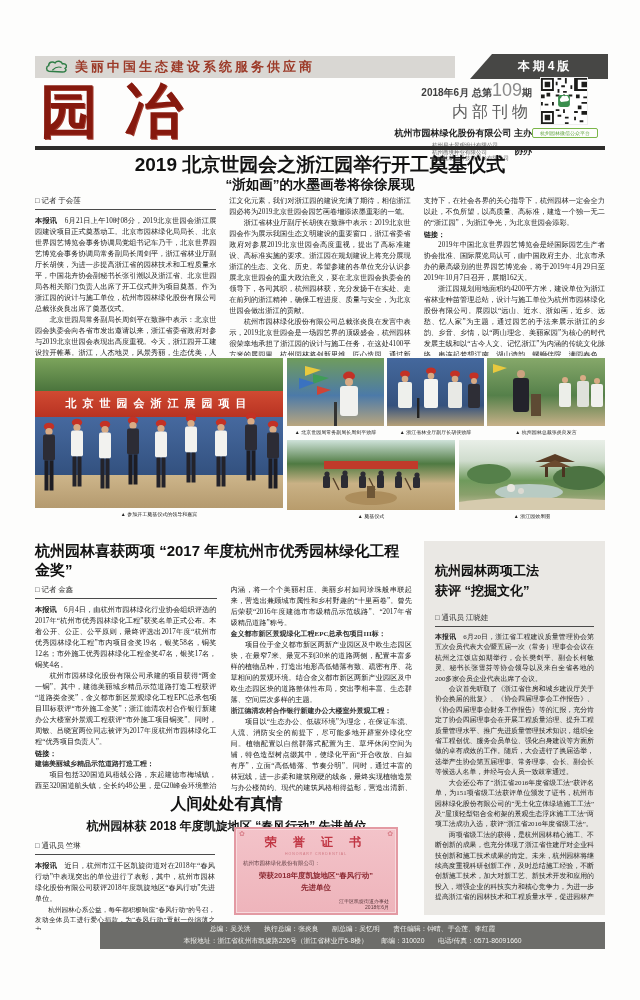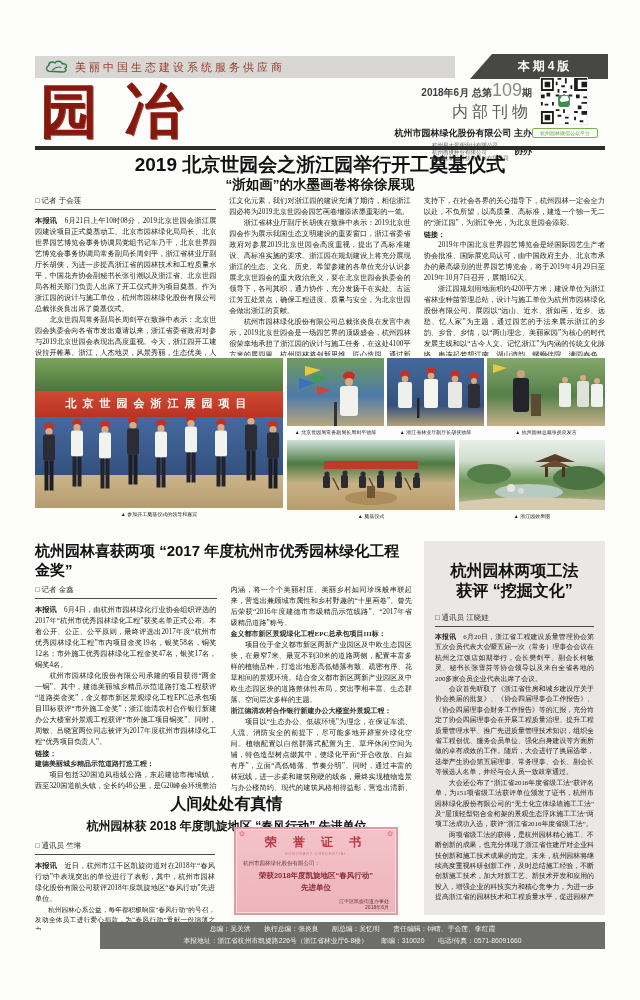--- a/index.html
+++ b/index.html
@@ -4,21 +4,21 @@
 <style>
   * { margin:0; padding:0; box-sizing:border-box; }
   html,body { background:#ffffff; }
   .page { position:relative; width:640px; height:1000px; background:#fdfdfc; overflow:hidden;
           font-family:"Liberation Serif", serif; color:#222; }
 
   
   .slogan-bar { position:absolute; left:35px; top:56px; width:420px; height:22px;
     background:#d9d7d3; display:flex; align-items:center; padding-left:10px; }
   .slogan-bar .logo { width:22px; height:17px; margin-right:8px; }
-  .slogan-text { font-family:"Liberation Sans",sans-serif; font-weight:normal; font-size:11px;
+  .slogan-text { font-family:"Liberation Sans",sans-serif; font-weight:bold; font-size:13px;
     color:#9c3a28; letter-spacing:3px; }
   .edition-flag { position:absolute; left:470px; top:54px; width:138px; height:25px;
     background:#474745; clip-path:polygon(22px 0,100% 0,100% 100%,0 100%);
     display:flex; align-items:center; justify-content:center; }
   .edition-flag span { color:#fff; font-family:"Liberation Sans",sans-serif; font-weight:bold;
     font-size:12px; letter-spacing:3px; padding-left:12px;text-align:right; }
 
   
   .paper-title { position:absolute; left:40px; top:82px; font-size:58px; line-height:58px;
     font-weight:900; color:#86190e; letter-spacing:26px; font-family:"DejaVu Serif",serif;
@@ -35,21 +35,21 @@
   .qr { position:absolute; left:540px; top:77px; width:48px; height:48px; border:1px solid #eee; }
   .qr-cap { position:absolute; left:532px; top:128px; width:66px; border:1px solid #7ab648;
     color:#60a43e; font-size:5px; text-align:center; padding:1px 0; border-radius:2px;
     font-family:"Liberation Sans",sans-serif; }
 
   .main-rule { position:absolute; left:35px; top:146px; width:570px; height:4px; background:#2e2d2b; }
 
   
   .headline { font-family:"Liberation Sans",sans-serif; font-weight:bold; color:#111; }
   .byline { font-size:7.5px; color:#333; border-bottom:1px solid #4a4a4a; padding-bottom:3px;
-    margin-bottom:5px; font-family:Liberation Sans, sans-serif; }
+    margin-bottom:5px; font-family:Liberation Serif, serif; }
   .p { font-size:7.2px; line-height:11px; text-align:justify; text-indent:2em; }
   .pc { font-size:7.2px; line-height:11px; text-align:justify; }
   .lead { font-weight:bold; font-family:"Liberation Sans",sans-serif; }
   .linklbl { font-size:7.2px; line-height:11px; font-weight:bold; font-family:"Liberation Sans",sans-serif; }
   .subline { font-size:7px; line-height:11px; font-weight:bold; color:#333; }
 
   
   .a1-head { position:absolute; left:0; top:152px; width:640px; text-align:center; font-size:19px; }
   .a1-sub  { position:absolute; left:0; top:176px; width:640px; text-align:center; font-size:13.5px; }
   .a1-cols { position:absolute; left:35px; top:196px; width:570px; height:160px; display:flex;
@@ -76,21 +76,21 @@
 
   
   .a2 { position:absolute; left:35px; top:541px; width:377px; }
   .a2-head { font-size:15px; line-height:19px; }
   .a2-cols { display:flex; gap:14px; margin-top:6px; height:206px; overflow:hidden; }
   .a2-cols .col { flex:1; overflow:hidden; }
 
   
   .sidebar { position:absolute; left:424px; top:541px; width:181px; height:374px;
     background:#eae8e4; padding:20px 11px 10px 11px; overflow:hidden; }
-  .sb-head { text-align:center; font-size:16px; line-height:20px; }
+  .sb-head { text-align:left; font-size:13px; line-height:20px; }
   .sidebar .byline { margin-top:12px; }
   .sidebar .p, .sidebar .pc { font-size:6.9px; line-height:10.4px; }
   .sb-text { height:268px; overflow:hidden; }
 
   
   .a3 { position:absolute; left:35px; top:794px; width:383px; height:132px; }
   .a3-head { text-align:center; font-size:16px; width:383px; }
   .a3-sub { text-align:center; font-size:12px; width:383px; margin-top:3px; }
   .a3-byline { width:180px; margin-top:6px; }
   .a3-text { width:180px; height:70px; overflow:hidden; }
@@ -167,21 +167,21 @@
   <div class="headline a1-sub">“浙如画”的水墨画卷将徐徐展现</div>
 
   <div class="a1-cols">
     <div class="col">
       <div class="byline">□ 记者 于会莲</div>
       <p class="pc"><b class="lead">本报讯</b><span>　6月21日上午10时08分，2019北京世园会浙江展园建设项目正式奠基动工。北京市园林绿化局局长、北京世界园艺博览会事务协调局党组书记车乃千，北京世界园艺博览会事务协调局常务副局长周剑平，浙江省林业厅副厅长胡侠，为进一步提高浙江省的园林技术和工程质量水平，中国花卉协会副秘书长张引潮以及浙江省、北京世园局各相关部门负责人出席了开工仪式并为项目奠基。作为浙江园的设计与施工单位，杭州市园林绿化股份有限公司总裁张炎良出席了奠基仪式。</span></p>
       <p class="p">北京世园局常务副局长周剑平在致辞中表示：北京世园会执委会向各省市发出邀请以来，浙江省委省政府对参与2019北京世园会表现出高度重视。今天，浙江园开工建设拉开帷幕。浙江，人杰地灵，风景秀丽，生态优美，人文底蕴深厚，园艺特色鲜明。这几年，浙江省将“绿水青山就是金山银山”的建设理念在浙江大地上形成了生动实践。远山、近水、浙如画，近乡、远愁、忆人家，浙江园的设计融入了许多园艺元素及浙</p>
     </div>
     <div class="col">
       <p class="pc">江文化元素，我们对浙江园的建设充满了期待，相信浙江园必将为2019北京世园会园艺画卷增添浓墨重彩的一笔。</p>
-      <p class="p">浙江省林业厅副厅长胡侠在致辞中表示：2019北京世园会作为展示我国生态文明建设的重要窗口，浙江省委省政府对参展2019北京世园会高度重视，提出了高标准建设、高标准实施的要求。浙江园在规划建设上将充分展现浙江的生态、文化、历史。希望参建的各单位充分认识参展北京世园会的重大政治意义，要在北京世园会执委会的领导下，各司其职，通力协作，充分发扬干在实处、古运江芳五处景点，确保工程进度、质量与安全，为北京世园会做出浙江的贡献。</p>
+      <p class="p">浙江省林业厅副厅长胡侠在致辞中表示：2019北京世园会作为展示我国生态文明建设的重要窗口，浙江省委省政府对参展2019北京世园会高度重视，提出了高标准建设、高标准实施的要求。浙江园在规划建设上将充分展现浙江的生态、文化、历史。希望参建的各单位充分认识参展北京世园会的重大政治意义，要在北京世园会执委会的领导下，各司其职，杭州园林获，充分发扬干在实处、走在前列的浙江精神，确保工程进度、质量与安全，为北京世园会做出浙江的贡献。</p>
       <p class="p">杭州市园林绿化股份有限公司总裁张炎良在发言中表示，2019北京世园会是一场园艺界的顶级盛会，杭州园林很荣幸地承担了浙江园的设计与施工任务，在这处4100平方米的展园里，杭州园林将创新思维，匠心造园，通过新理念、新技术、新材料、新工艺等的充分运用，力争把“最美的浙江”展现在世界宾客面前，用创新成就梦想，用匠心铸就经典。在各级政府的大力</p>
     </div>
     <div class="col">
       <p class="pc">支持下，在社会各界的关心指导下，杭州园林一定会全力以赴，不负所望，以高质量、高标准，建造一个独一无二的“浙江园”，为浙江争光，为北京世园会添彩。</p>
       <p class="linklbl">链接：</p>
       <p class="p">2019年中国北京世界园艺博览会是经国际园艺生产者协会批准、国际展览局认可，由中国政府主办、北京市承办的最高级别的世界园艺博览会，将于2019年4月29日至2019年10月7日召开，展期162天。</p>
       <p class="p">浙江园规划用地面积约4200平方米，建设单位为浙江省林业种苗管理总站，设计与施工单位为杭州市园林绿化股份有限公司。展园以“远山、近水、浙如画，近乡、远愁、忆人家”为主题，通过园艺的手法来展示浙江的乡韵、乡音、乡情，以“两山理念、美丽家园”为核心的时代发展主线和以“古今人文、记忆浙江”为内涵的传统文化脉络，串连起梦想江南、湖山诗韵、螺蛳伴院、满园春色、古运江芳五处景点，编织出“浙里故事”美好画卷。</p>
 
     </div>
   </div>

